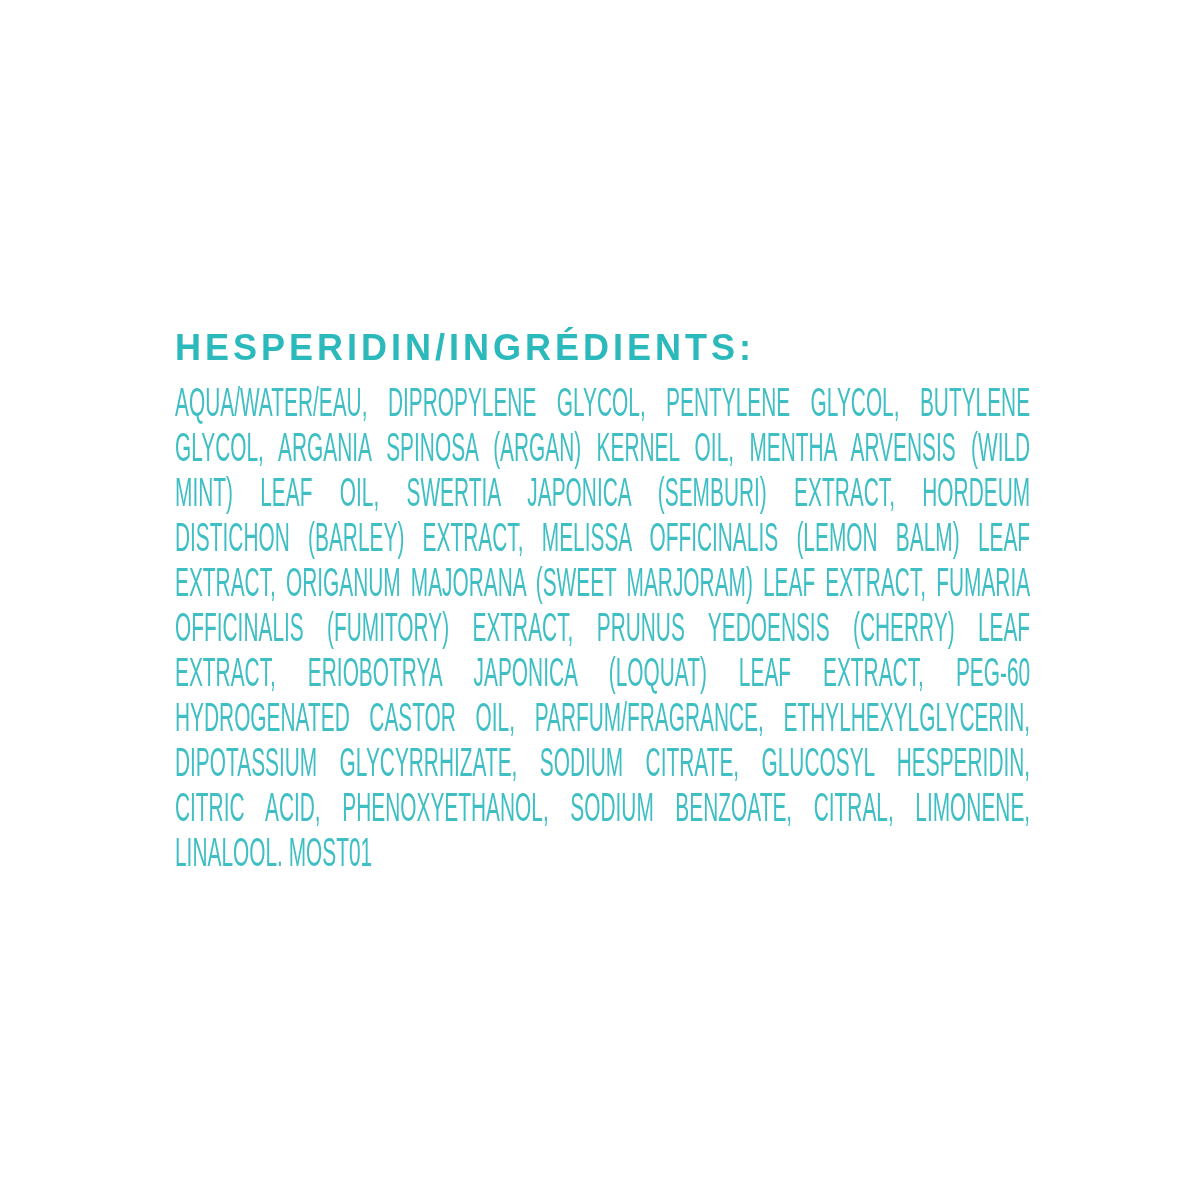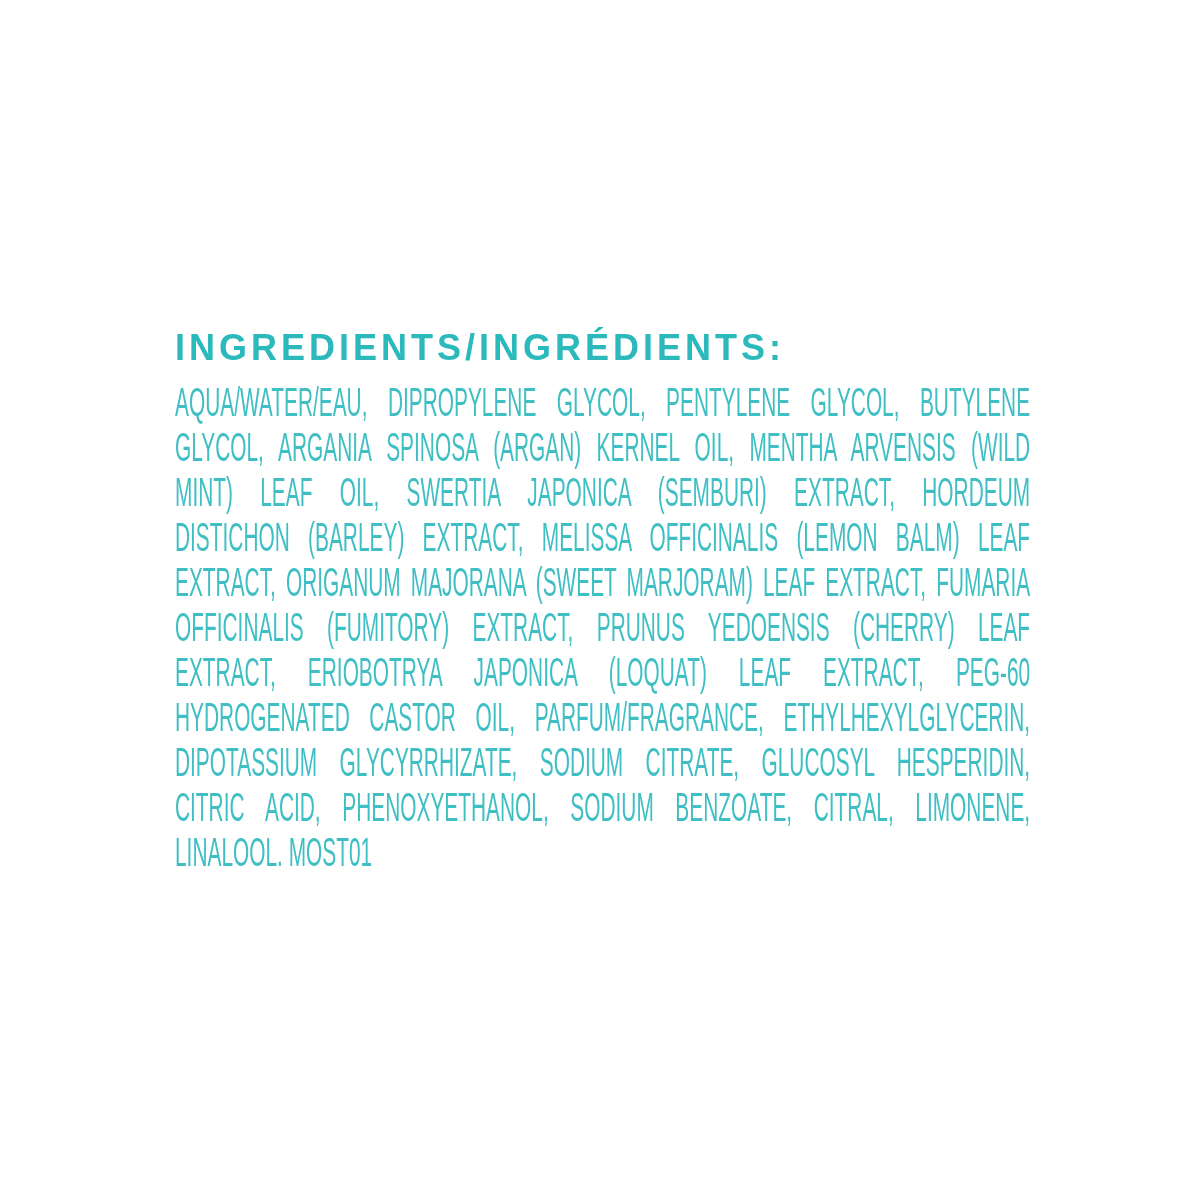--- a/index.html
+++ b/index.html
@@ -55,21 +55,21 @@
   }
   .ingredient-line.last-line{
     text-align-last:left;
   }
 </style>
 </head>
 <body>
 
 <div class="page">
   <div class="label-block">
-    <div class="ingredients-title">INGREDIENTS/INGRÉDIENTS:</div>
+    <div class="ingredients-title">HESPERIDIN/INGRÉDIENTS:</div>
     <div class="ingredients-body">
       <div class="ingredient-line">AQUA/WATER/EAU, DIPROPYLENE GLYCOL, PENTYLENE GLYCOL, BUTYLENE</div>
       <div class="ingredient-line">GLYCOL, ARGANIA SPINOSA (ARGAN) KERNEL OIL, MENTHA ARVENSIS (WILD</div>
       <div class="ingredient-line">MINT) LEAF OIL, SWERTIA JAPONICA (SEMBURI) EXTRACT, HORDEUM</div>
       <div class="ingredient-line">DISTICHON (BARLEY) EXTRACT, MELISSA OFFICINALIS (LEMON BALM) LEAF</div>
       <div class="ingredient-line">EXTRACT, ORIGANUM MAJORANA (SWEET MARJORAM) LEAF EXTRACT, FUMARIA</div>
       <div class="ingredient-line">OFFICINALIS (FUMITORY) EXTRACT, PRUNUS YEDOENSIS (CHERRY) LEAF</div>
       <div class="ingredient-line">EXTRACT, ERIOBOTRYA JAPONICA (LOQUAT) LEAF EXTRACT, PEG-60</div>
       <div class="ingredient-line">HYDROGENATED CASTOR OIL, PARFUM/FRAGRANCE, ETHYLHEXYLGLYCERIN,</div>
       <div class="ingredient-line">DIPOTASSIUM GLYCYRRHIZATE, SODIUM CITRATE, GLUCOSYL HESPERIDIN,</div>

